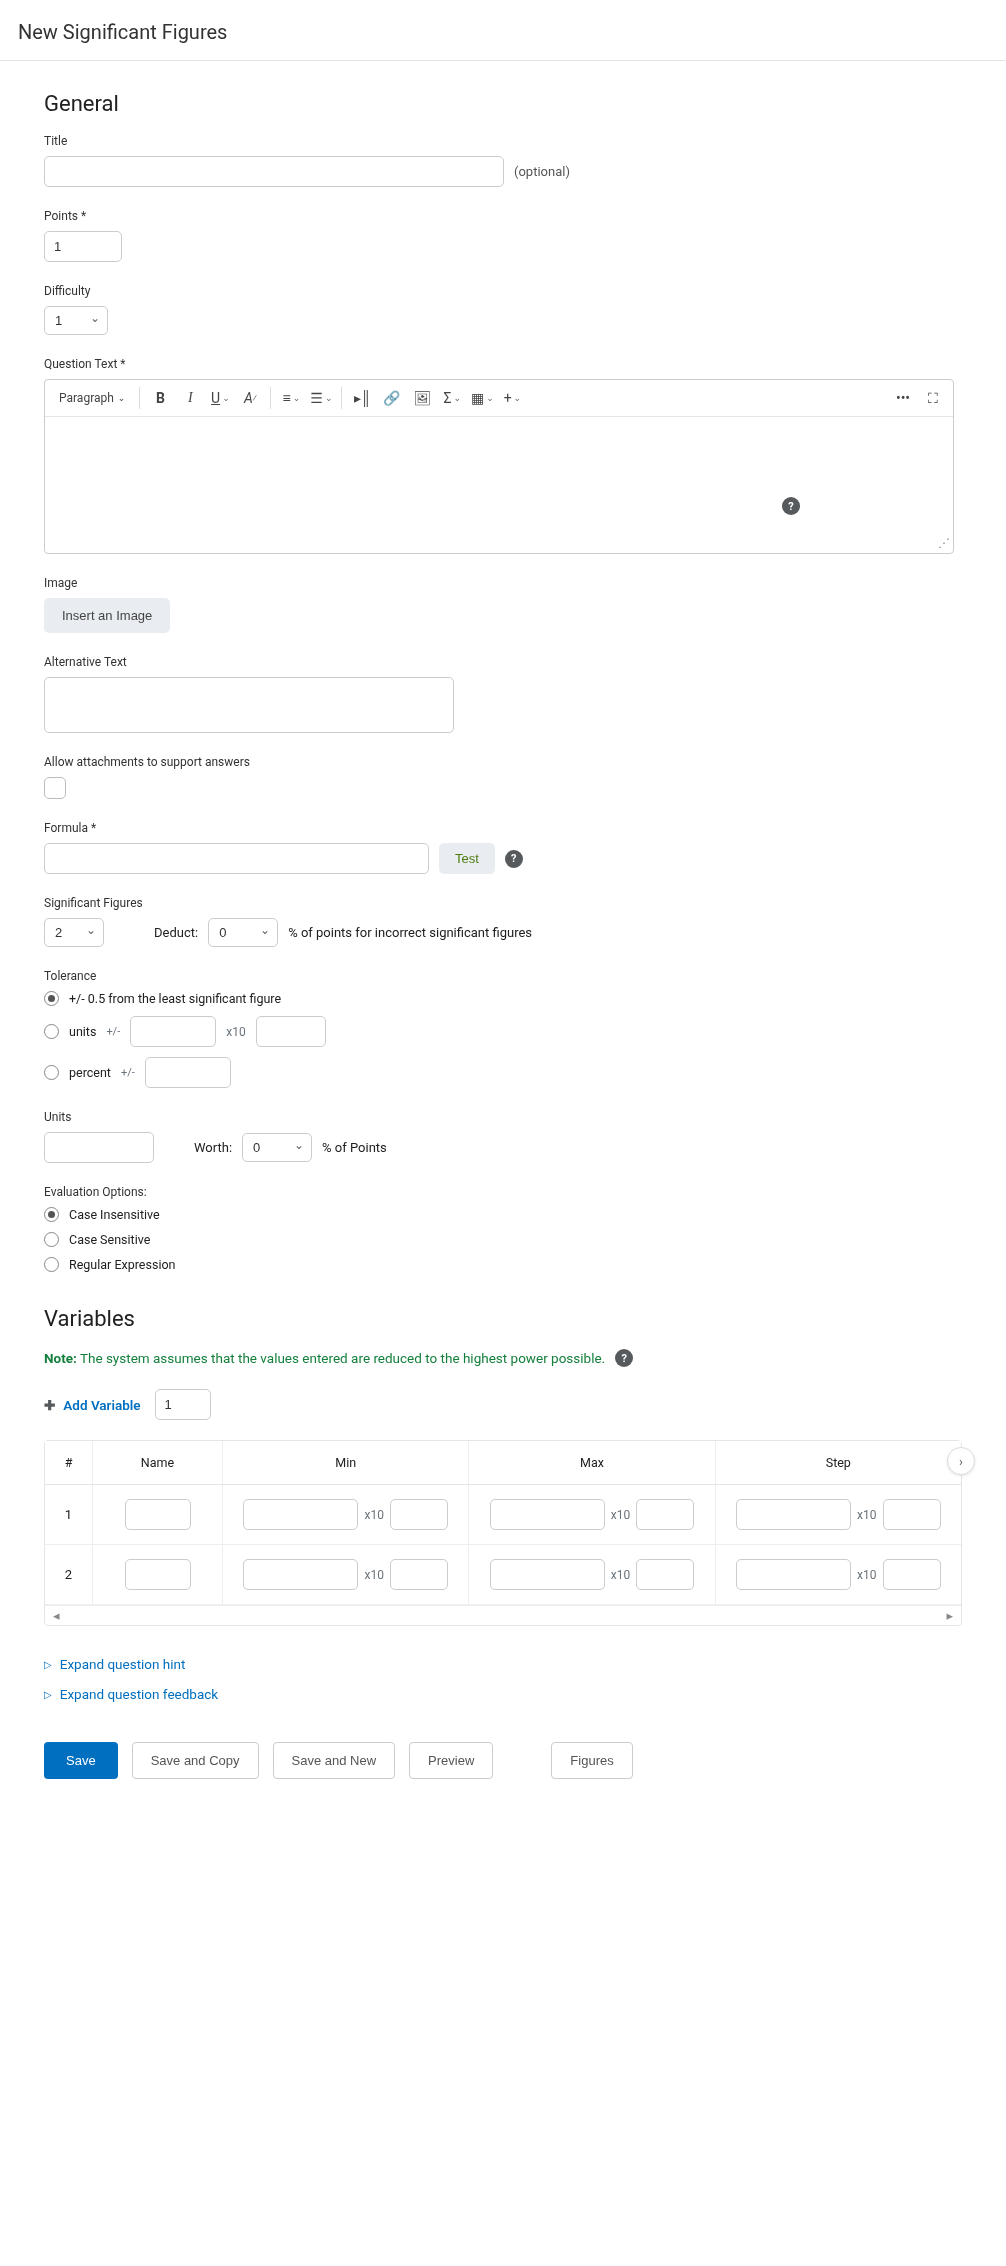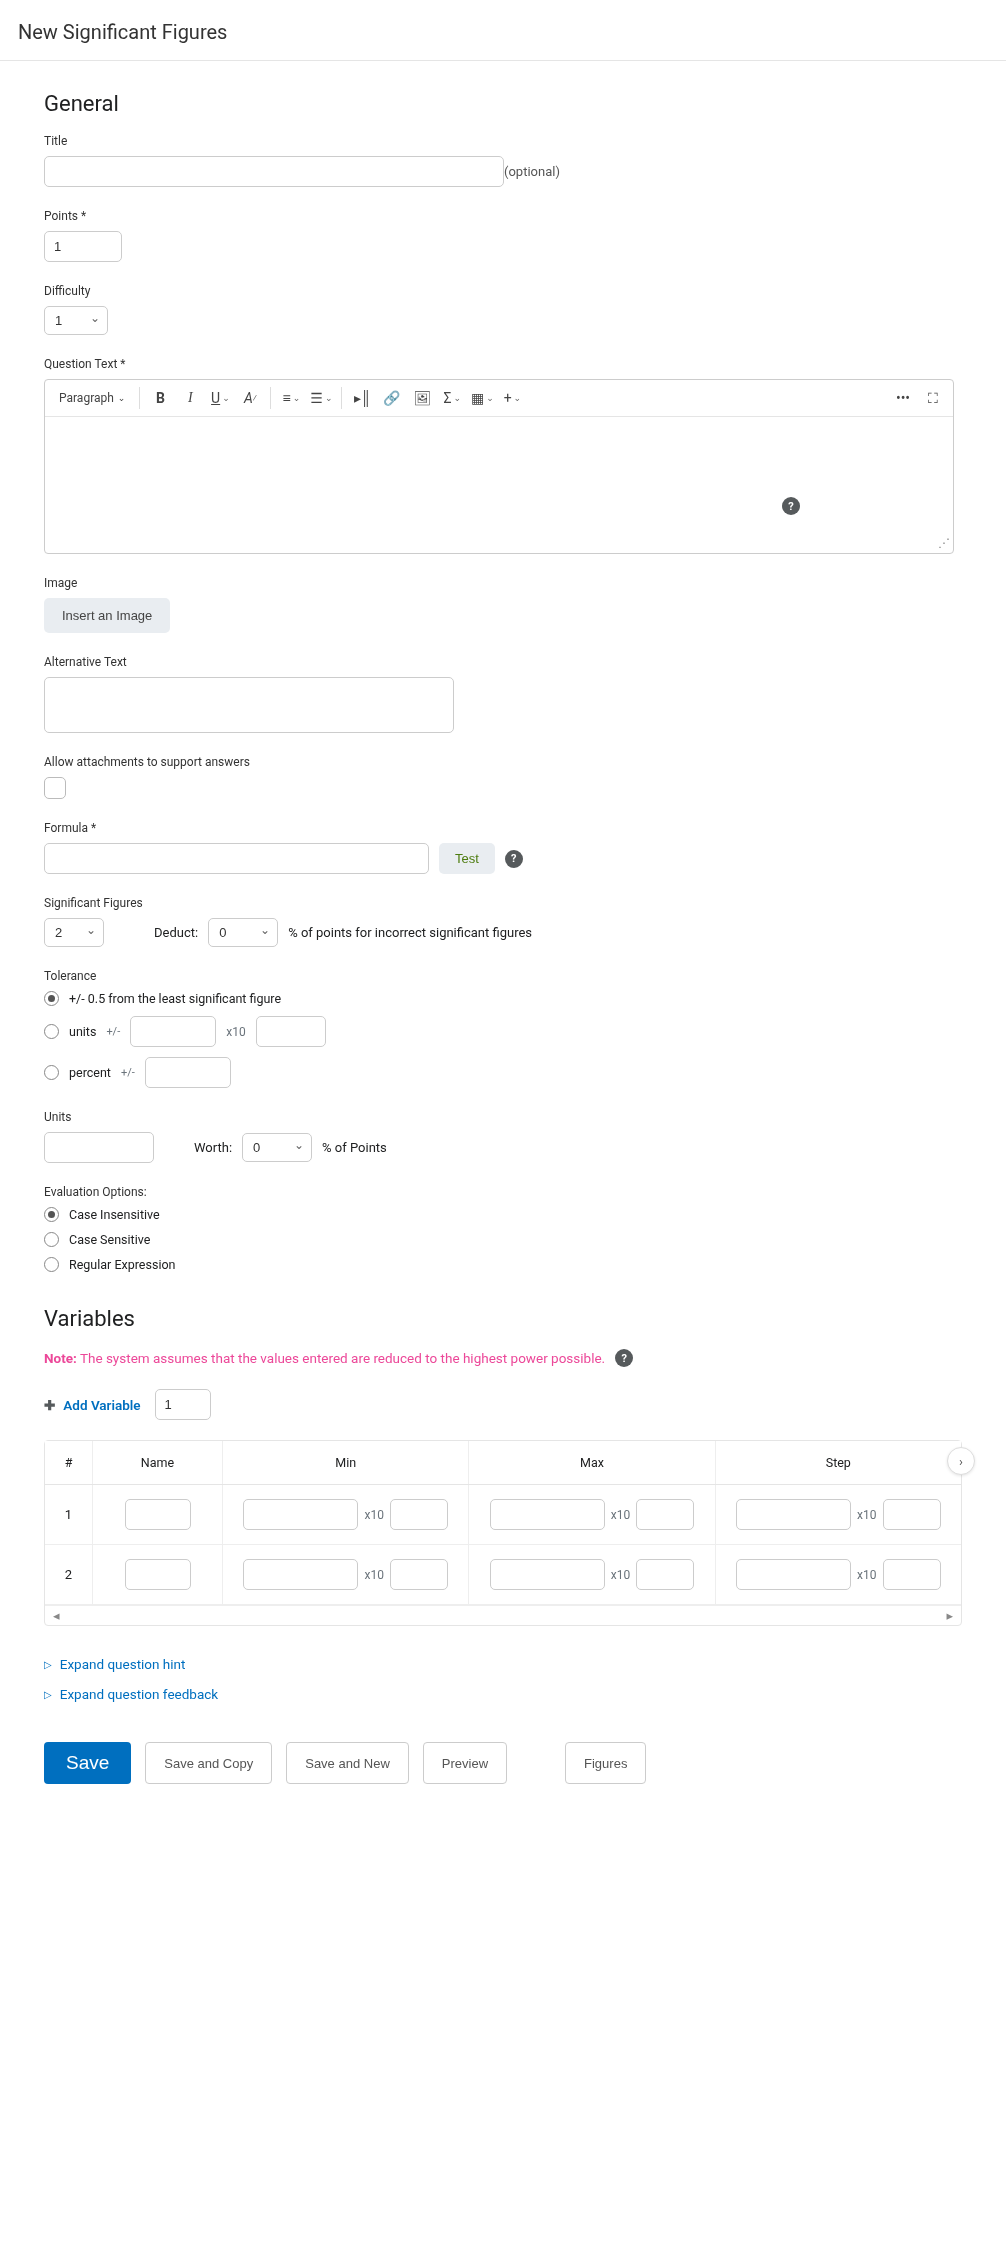--- a/index.html
+++ b/index.html
@@ -5,21 +5,21 @@
 * { box-sizing: border-box; margin: 0; padding: 0; }
 body { font-family: -apple-system, BlinkMacSystemFont, "Segoe UI", Roboto, Arial, sans-serif; font-size: 13px; color: #202122; background: #fff; }
 .page { width: 1006px; }
 .header { padding: 20px 18px 16px; border-bottom: 1px solid #e5e5e5; }
 .header h1 { font-size: 20px; font-weight: 400; color: #333; }
 .content { padding: 30px 44px 40px; }
 .section-title { font-size: 22px; font-weight: 400; margin-bottom: 18px; }
 .field { margin-bottom: 22px; }
 .field-label { display: block; font-size: 12px; margin-bottom: 8px; color: #333; }
 .req::after { content: " *"; }
-.inline-optional { display: flex; align-items: center; gap: 0; }
+.inline-optional { display: flex; align-items: center; gap: 10px; }
 .optional-text { color: #555; font-size: 13px; }
 input[type="text"], input.txt {
   border: 1px solid #ccc; border-radius: 5px; padding: 7px 9px; font-size: 13px; background: #fff; color: #333;
 }
 .title-input { width: 460px; }
 .points-input { width: 78px; }
 .select {
   border: 1px solid #ccc; border-radius: 5px; padding: 6px 26px 6px 10px; font-size: 13px; background: #fff; color: #333;
   appearance: none; position: relative; display: inline-block;
 }
@@ -45,21 +45,21 @@
 .formula-input { width: 385px; }
 .sigfig-row, .worth-row { display: flex; align-items: center; gap: 10px; font-size: 13px; }
 .sigfig-select { width: 60px; }
 .deduct-select { width: 70px; }
 .radio-row { display: flex; align-items: center; gap: 10px; margin-bottom: 10px; font-size: 12.5px; }
 .radio { width: 15px; height: 15px; border: 1px solid #888; border-radius: 50%; display: inline-flex; align-items: center; justify-content: center; cursor: pointer; flex-shrink: 0; }
 .radio.checked::after { content: ""; width: 7px; height: 7px; border-radius: 50%; background: #555; }
 .unit-sm { width: 86px; }
 .units-main { width: 110px; }
 .note-row { display: flex; align-items: center; gap: 10px; margin-bottom: 22px; }
-.note-text { color: #ec4899; font-size: 13.5px; }
+.note-text { color: #15803d; font-size: 13.5px; }
 .note-text b { font-weight: 700; }
 .addvar-row { display: flex; align-items: center; gap: 14px; margin-bottom: 20px; }
 .addvar-link { color: #006fbf; font-size: 13.5px; font-weight: 600; cursor: pointer; }
 .addvar-link .plus { color: #565a5c; font-weight: 700; margin-right: 8px; }
 .var-count { width: 56px; }
 
 .var-table { border: 1px solid #e5e5e5; border-radius: 4px; position: relative; }
 .var-hd { display: flex; border-bottom: 1px solid #e5e5e5; background: #fff; font-size: 12.5px; }
 .vc { padding: 14px 10px; text-align: center; border-right: 1px solid #eee; }
 .vc:last-child { border-right: none; }
@@ -74,21 +74,21 @@
 .vname { width: 66px; }
 .x10 { font-size: 12px; color: #6a737b; }
 .scroll-nub { position: absolute; right: -14px; top: 6px; width: 28px; height: 28px; border-radius: 50%; background: #fff; border: 1px solid #ddd; box-shadow: 0 1px 3px rgba(0,0,0,0.1); display: flex; align-items: center; justify-content: center; cursor: pointer; font-size: 13px; color: #555; }
 .hscroll { display: flex; justify-content: space-between; padding: 2px 4px; border-top: 1px solid #eee; color: #888; }
 .hscroll span { font-size: 13px; cursor: pointer; padding: 0 4px; }
 
 .expand-link { color: #006fbf; font-size: 13.5px; cursor: pointer; display: flex; align-items: center; gap: 8px; margin-bottom: 14px; }
 .tri { font-size: 10px; color: #006fbf; }
 
 .footer-btns { display: flex; gap: 14px; margin-top: 40px; }
-.btn-primary { background: #006fbf; color: #fff; border: none; padding: 10px 22px; border-radius: 4px; font-size: 19px; cursor: pointer; }
+.btn-primary { background: #006fbf; color: #fff; border: none; padding: 10px 22px; border-radius: 4px; font-size: 13px; cursor: pointer; }
 .btn-secondary { background: #fff; color: #555; border: 1px solid #ccc; padding: 10px 18px; border-radius: 4px; font-size: 13px; cursor: pointer; }
 .drop { display: inline-flex; align-items: center; gap: 2px; }
 .drop .ch { font-size: 9px; color: #666; }
 .help-side { position: absolute; right: -28px; top: 118px; }
 .rte-container { position: relative; width: 728px; }
 </style>
 </head>
 <body>
 
 <div class="page">

